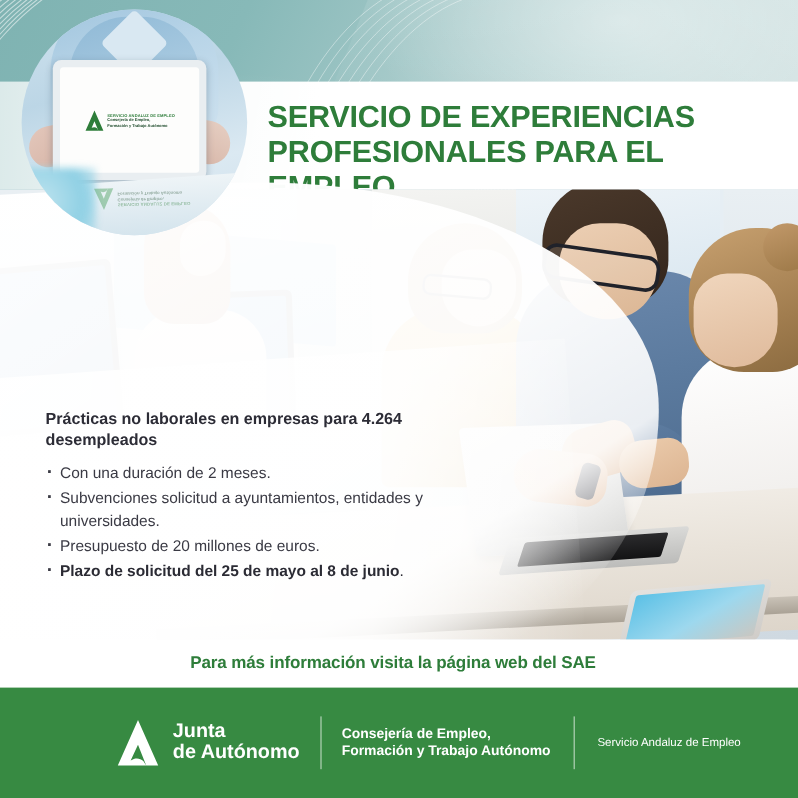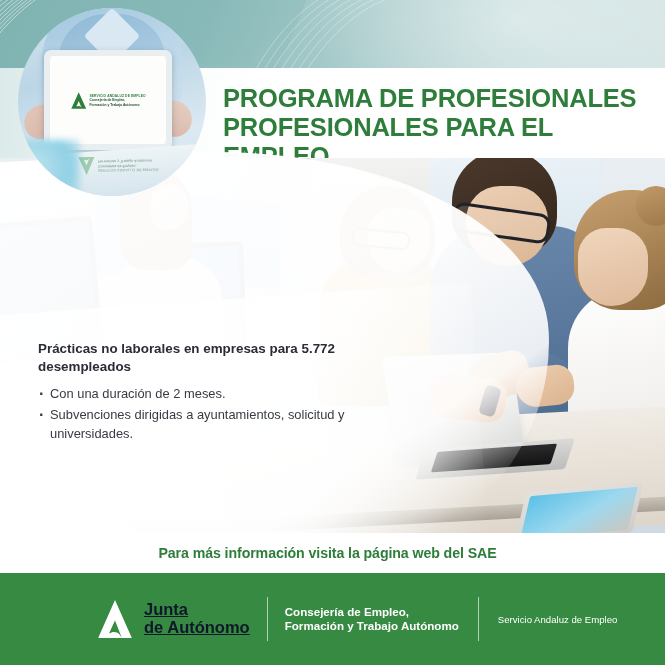--- a/index.html
+++ b/index.html
@@ -389,23 +389,22 @@
     position:absolute;left:0;top:573px;width:665px;height:92px;
     background:#378a42;z-index:9;
   }
   .footer-inner{
     position:absolute;left:95px;top:22px;
     display:flex;align-items:center;height:48px;
   }
   .jlogo{display:flex;align-items:center;gap:9px;}
   .jmark{width:40px;height:40px;}
   .jtext{
-    color:#0f172a;font-weight:bold;font-size:16.5px;line-height:1.08;
+    color:#ffffff;font-weight:bold;font-size:16.5px;line-height:1.08;
     font-family:"Liberation Sans",sans-serif;
-    text-decoration:underline;
   }
   .divider{
     width:1px;height:44px;background:rgba(255,255,255,.62);
     margin:0 17px;
   }
   .consejeria{
     color:#ffffff;font-size:11.6px;line-height:1.22;font-weight:bold;
     font-family:"Liberation Sans",sans-serif;
   }
   .divider2{
@@ -464,21 +463,21 @@
         <path d="M10,304 A224,224 0 0 1 234,80"></path>
         <path d="M10,310 A230,230 0 0 1 240,80"></path>
         <path d="M10,316 A236,236 0 0 1 246,80"></path>
       </g>
     </svg>
   </div>
 
   <div class="title-band"></div>
 
   <div class="title">
-    <span class="l1">PROGRAMA DE PROFESIONALES</span>
+    <span class="l1">SERVICIO DE EXPERIENCIAS</span>
     <span class="l2">PROFESIONALES PARA EL EMPLEO</span>
   </div>
 
   <div class="circle-photo">
     <div class="cp-person"></div>
     <div class="cp-shirt"></div>
     <div class="cp-collar"></div>
     <div class="cp-hand-l"></div>
     <div class="cp-hand-r"></div>
 
@@ -569,24 +568,26 @@
 
     <div class="tablet-desk">
         <div class="t-scr"></div>
       </div>
   </div>
 
   <div class="swoosh"></div>
   <div class="swoosh2"></div>
 
   <div class="copy">
-    <p class="lead">Prácticas no laborales en empresas para 5.772 desempleados</p>
+    <p class="lead">Prácticas no laborales en empresas para 4.264 desempleados</p>
     <ul class="bullets">
       <li><span>Con una duración de 2 meses.</span></li>
-      <li><span>Subvenciones dirigidas a ayuntamientos, solicitud y universidades.</span></li>
+      <li><span>Subvenciones solicitud a ayuntamientos, entidades y universidades.</span></li>
+      <li><span>Presupuesto de 20 millones de euros.</span></li>
+      <li class="strong"><span>Plazo de solicitud del 25 de mayo al 8 de junio</span><span class="tail">.</span></li>
     </ul>
   </div>
 
   <div class="cta-band">
     <span class="cta-text">Para más información visita la página web del SAE</span>
   </div>
 
   <div class="footer">
     <div class="footer-inner">
 

